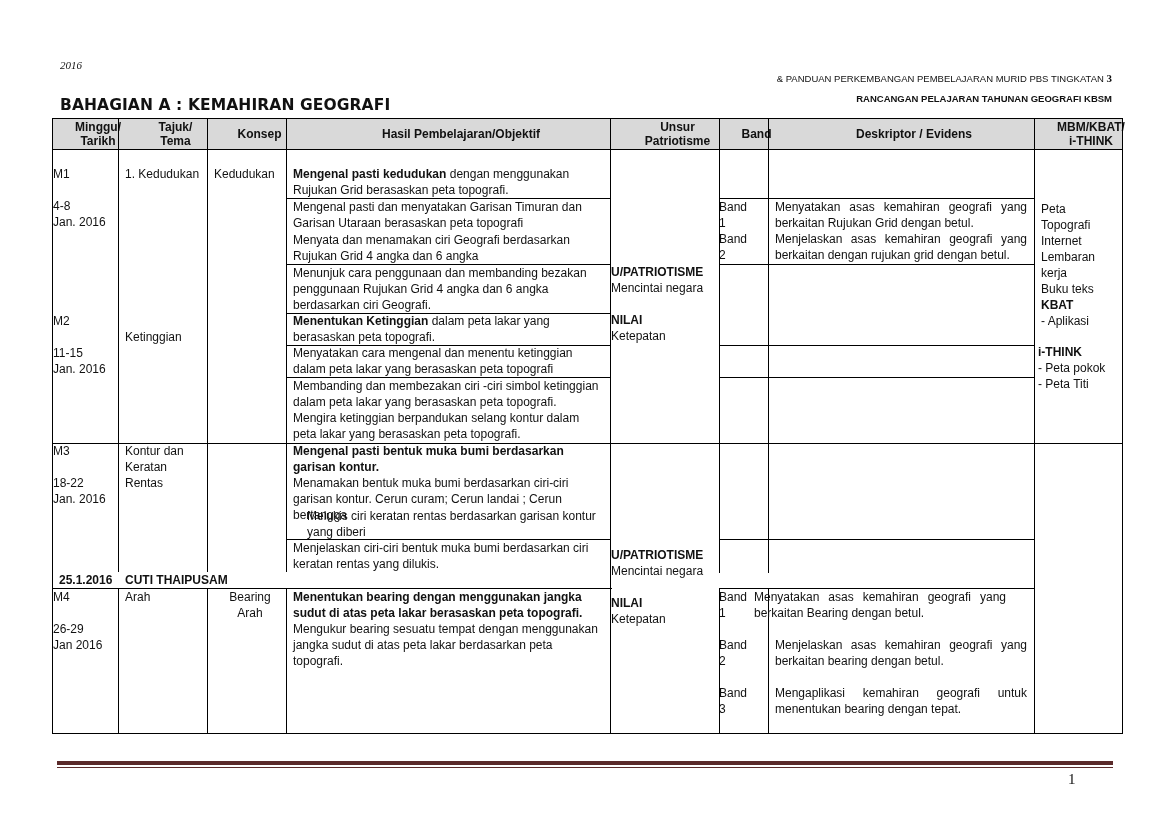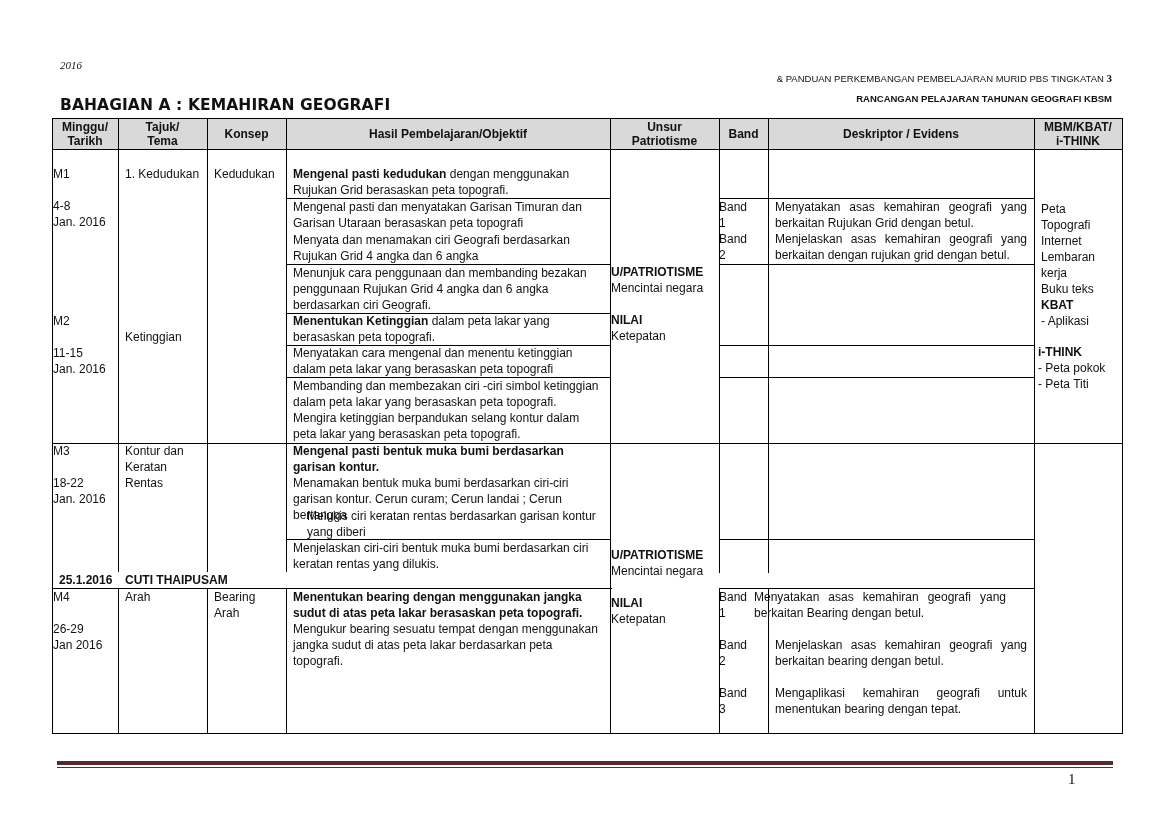--- a/index.html
+++ b/index.html
@@ -10,21 +10,21 @@
   .hdr-r { right: 58px; text-align: right; font-size: 9.5px; }
   .hdr-r1 { top: 59px; font-weight: bold; margin-top: 34px; }
   .hdr-r2 { top: 72px; }
   .hdr-r2 b { font-family: "Liberation Serif", serif; font-size: 11px; }
   .section-title { left: 60px; top: 96px; font-family: "DejaVu Sans", sans-serif; font-weight: bold; font-size: 15.5px; letter-spacing: 0.1px; }
 
   .hline { position: absolute; background: #000; height: 1px; }
   .vline { position: absolute; background: #000; width: 1px; }
   .thead-bg { position: absolute; left: 52px; top: 118px; width: 1070px; height: 31px; background: #d9d9d9; }
 
-  .th { position: absolute; font-weight: bold; font-size: 12px; text-align: center; line-height: 14px; display: flex; align-items: center; justify-content: center; height: 31px; top: 118px; }
+  .th { position: absolute; font-weight: bold; font-size: 12px; text-align: center; line-height: 14px; display: flex; align-items: center; justify-content: center; height: 31px; top: 118px; margin-left: 13px; }
   .cell { position: absolute; font-size: 12px; line-height: 16px; }
   .c { text-align: left; }
   .j { text-align: justify; }
   .bold { font-weight: bold; }
   .footer-thick { position: absolute; left: 57px; top: 761px; width: 1056px; height: 4px; background: #5a2a2a; }
   .footer-thin { position: absolute; left: 57px; top: 767px; width: 1056px; height: 1px; background: #5a2a2a; }
   .page-num { position: absolute; left: 1068px; top: 771px; font-family: "Liberation Serif", serif; font-size: 15px; }
 </style>
 </head>
 <body>
@@ -91,21 +91,21 @@
 <div class="cell c" style="left:53px;top:313px;width:65px;"><span>M2</span><br><br><span>11-15</span><br><span>Jan. 2016</span></div>
 <div class="cell c" style="left:53px;top:443px;width:65px;"><span>M3</span><br><br><span>18-22</span><br><span>Jan. 2016</span></div>
 <div class="cell c" style="left:53px;top:589px;width:65px;"><span>M4</span><br><br><span>26-29</span><br><span>Jan 2016</span></div>
 
 <div class="cell" style="left:125px;top:166px;width:82px;">1.  Kedudukan</div>
 <div class="cell" style="left:125px;top:329px;width:82px;">Ketinggian</div>
 <div class="cell" style="left:125px;top:443px;width:82px;"><span>Kontur dan</span><br><span>Keratan</span><br><span>Rentas</span></div>
 <div class="cell" style="left:125px;top:589px;width:82px;">Arah</div>
 
 <div class="cell" style="left:214px;top:166px;width:72px;">Kedudukan</div>
-<div class="cell" style="left:214px;top:589px;width:72px;"><span>Bearing</span><br><span>Arah</span></div>
+<div class="cell" style="left:214px;top:589px;width:72px;text-align:center;"><span>Bearing</span><br><span>Arah</span></div>
 
 <div class="cell bold" style="left:59px;top:572px;width:60px;">25.1.2016</div>
 <div class="cell bold" style="left:125px;top:572px;width:200px;">CUTI THAIPUSAM</div>
 
 <div class="cell" style="left:293px;top:166px;width:312px;"><b>Mengenal pasti kedudukan</b><span> dengan menggunakan Rujukan Grid berasaskan peta topografi.</span></div>
 <div class="cell" style="left:293px;top:199px;width:312px;">Mengenal pasti dan menyatakan Garisan Timuran dan Garisan Utaraan berasaskan peta topografi</div>
 <div class="cell" style="left:293px;top:232px;width:312px;">Menyata dan menamakan ciri Geografi berdasarkan Rujukan Grid 4 angka dan 6 angka</div>
 <div class="cell" style="left:293px;top:265px;width:312px;">Menunjuk cara penggunaan dan membanding bezakan penggunaan Rujukan Grid 4 angka dan 6 angka berdasarkan ciri Geografi.</div>
 <div class="cell" style="left:293px;top:313px;width:312px;"><b>Menentukan Ketinggian</b><span> dalam peta lakar yang berasaskan peta topografi.</span></div>
 <div class="cell" style="left:293px;top:345px;width:312px;">Menyatakan cara mengenal dan menentu ketinggian  dalam peta lakar yang berasaskan peta topografi</div>

